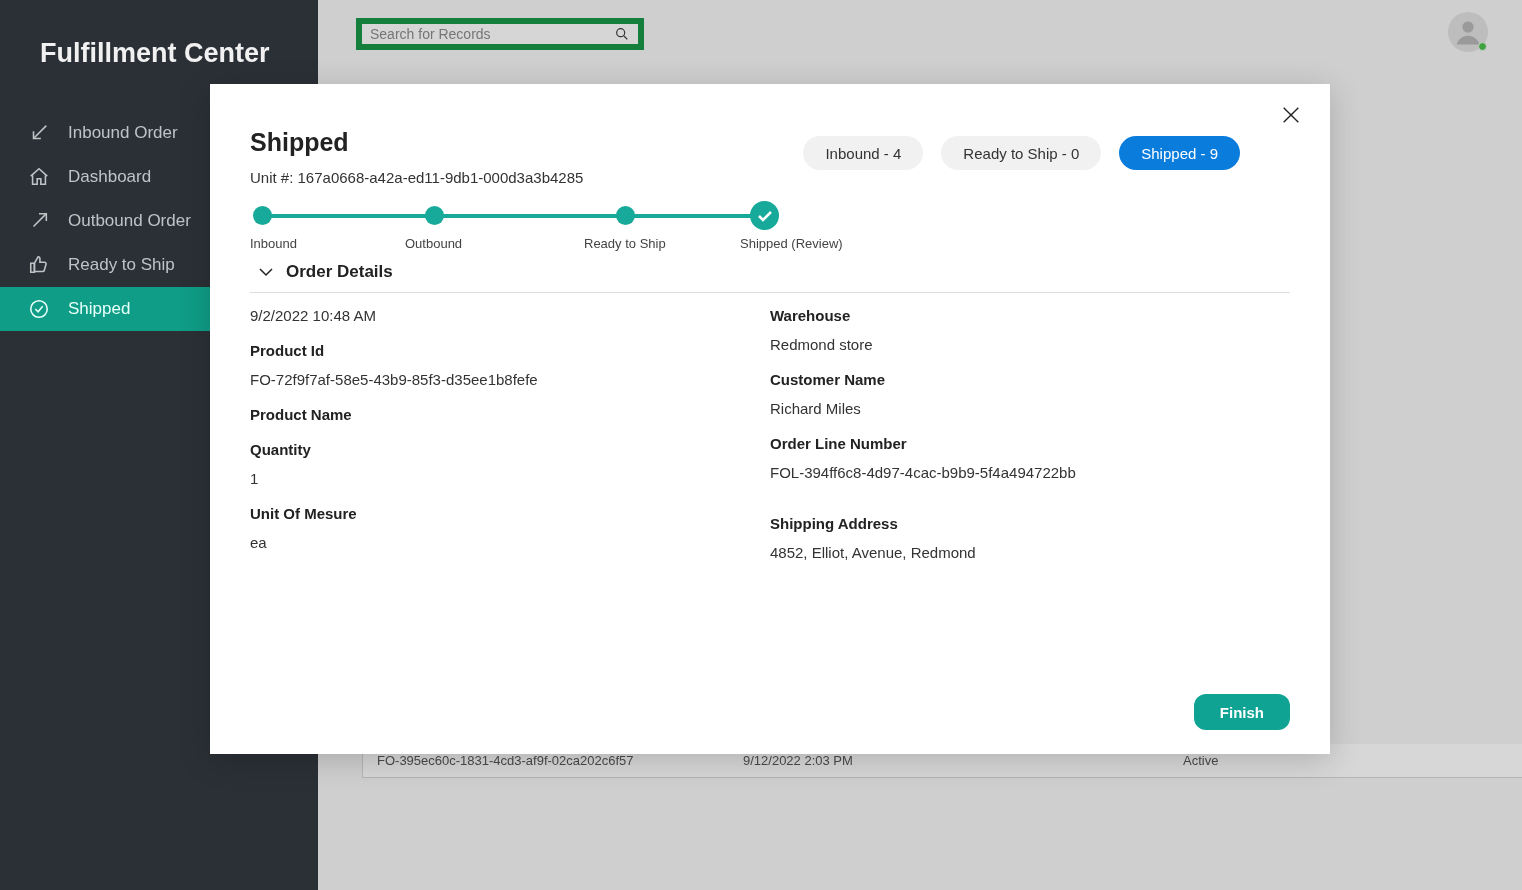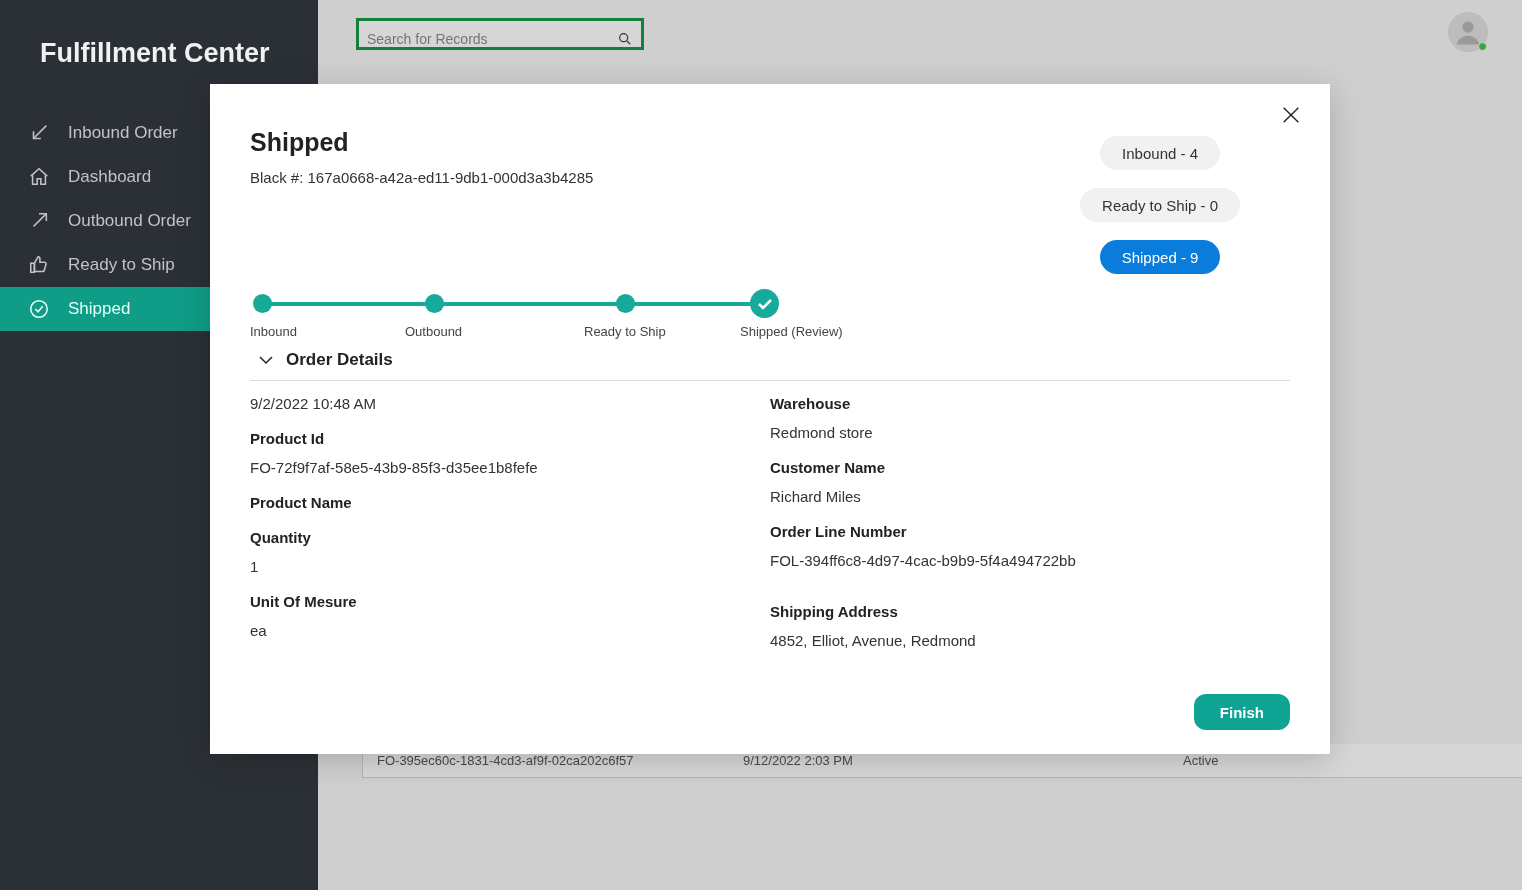--- a/index.html
+++ b/index.html
@@ -51,23 +51,23 @@
   .main {
     position: absolute;
     left: 318px; top: 0;
     right: 0; bottom: 0;
     background: #cfcfcf;
   }
   .search-wrap {
     position: absolute;
     top: 18px; left: 38px;
     width: 288px; height: 32px;
-    border: 3px solid #15803d;
+    border: 6px solid #15803d;
     background: #d6d6d6;
-    display:flex; align-items:flex-end;
+    display:flex; align-items:center;
     padding: 0 8px;
   }
   .search-wrap input {
     flex: 1;
     border: none; outline: none;
     background: transparent;
     font-size: 14px; color: #555;
   }
   .search-wrap svg { width:16px; height:16px; stroke:#333; fill:none; stroke-width:1.8; }
 
@@ -123,21 +123,21 @@
     gap:20px;
   }
   .modal-title-block { flex:1; }
   .modal-title {
     font-size:25px; font-weight:700; color:#222;
   }
   .modal-sub {
     margin-top:12px; font-size:15px; color:#333;
   }
 
-  .pills { display:flex; gap:18px; align-items:center; margin-top:8px; margin-right: 50px; flex-direction: column; }
+  .pills { display:flex; gap:18px; align-items:center; margin-top:8px; margin-right: 50px; }
   .pill {
     height:34px; padding:0 22px;
     border-radius:17px;
     display:flex; align-items:center;
     font-size:15px; background:#f1f1f1; color:#333;
     cursor:pointer;
   }
   .pill.active { background:#0a7cdc; color:#fff; }
 
   
@@ -289,21 +289,21 @@
       <svg viewBox="0 0 24 24">
           <path d="M4 4 20 20"></path>
           <path d="M20 4 4 20"></path>
         </svg>
     </div>
 
     <div class="modal-header">
       <div class="modal-title-block">
         <div class="modal-title">Shipped</div>
         <div class="modal-sub">
-          <span>Black #: </span><span>167a0668-a42a-ed11-9db1-000d3a3b4285</span>
+          <span>Unit #: </span><span>167a0668-a42a-ed11-9db1-000d3a3b4285</span>
         </div>
       </div>
       <div class="pills">
         <div class="pill">Inbound - 4</div>
         <div class="pill">Ready to Ship - 0</div>
         <div class="pill active">Shipped - 9</div>
       </div>
     </div>
 
     <div class="stepper">

